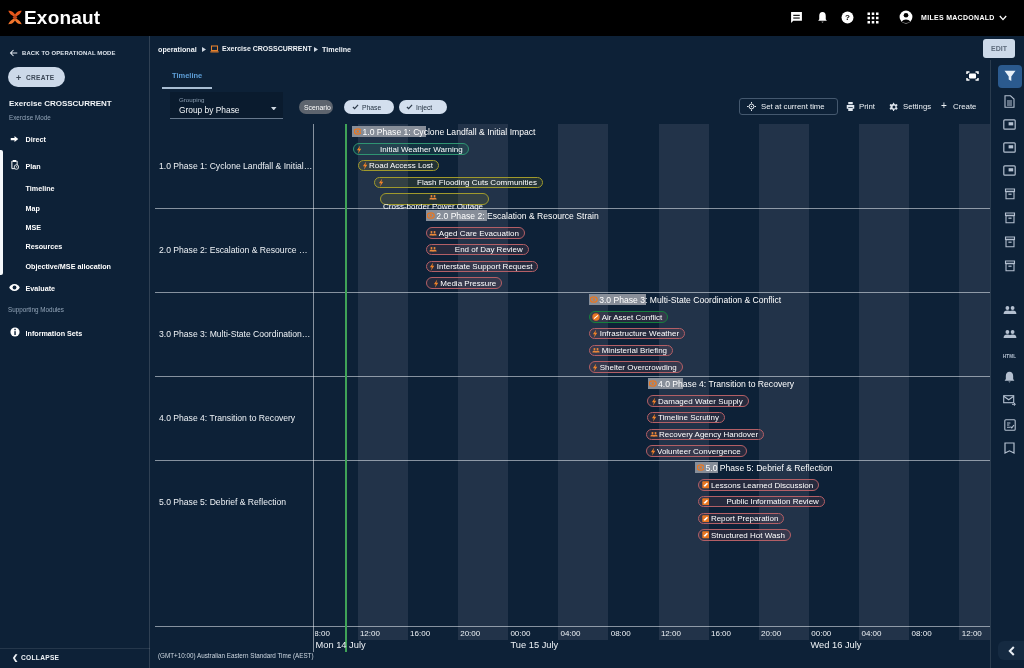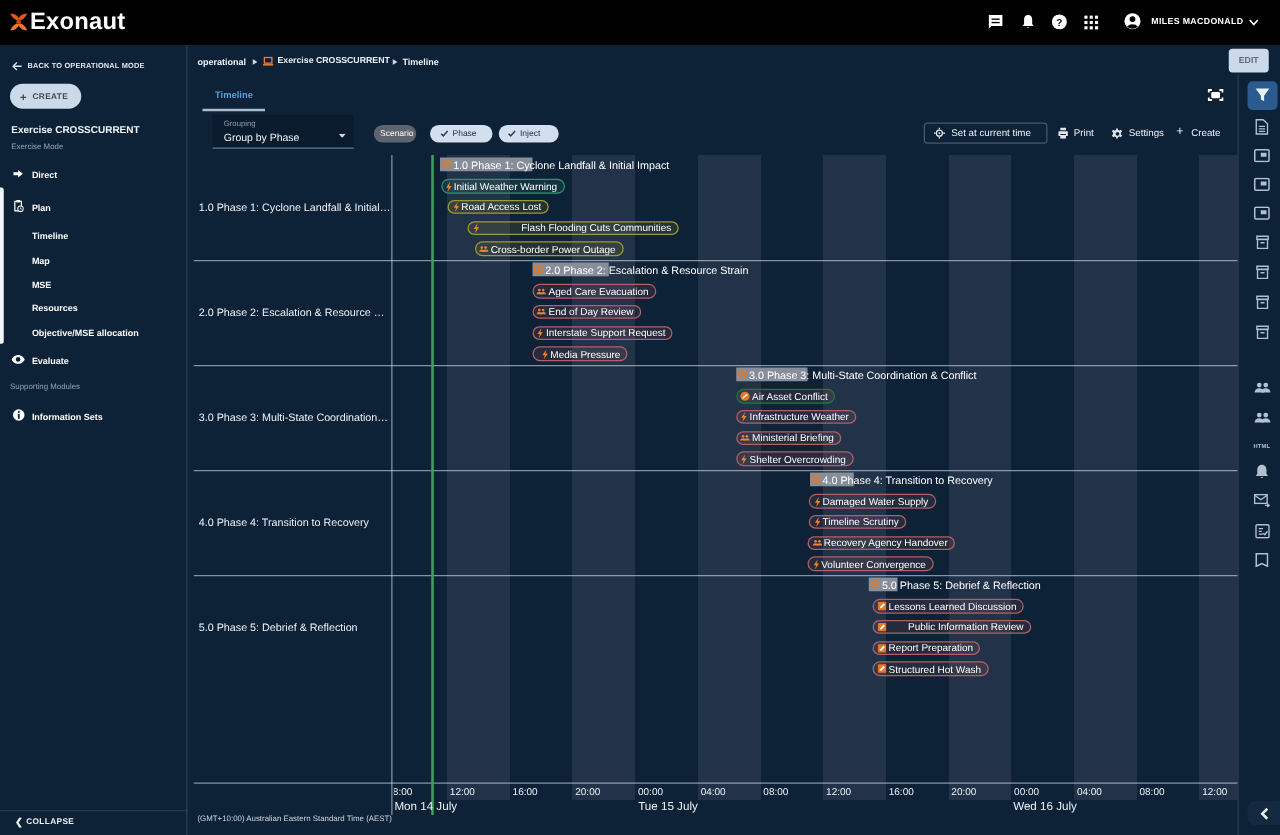--- a/index.html
+++ b/index.html
@@ -199,39 +199,39 @@
   <div class="abs nowrap" style="left:159px;top:497px;width:158px;overflow:hidden;text-overflow:ellipsis;font-size:8.6px;color:#eef2f6;">5.0 Phase 5: Debrief &amp; Reflection</div>
 
   <div class="abs" style="left:352.0px;top:126.0px;width:74.0px;height:11px;background:#878e99;"></div>
   <div class="abs" style="left:353.5px;top:126.0px;height:11px;display:flex;align-items:center;gap:1.5px;">
       <svg width="7.5" height="7" viewBox="0 0 10 9" style="flex:none">
         <ellipse cx="5" cy="4.5" rx="4.6" ry="3.6" fill="none" stroke="#e87722" stroke-width="1.7"></ellipse>
         <circle cx="5" cy="4.5" r="1.6" fill="#e87722"></circle>
       </svg>
       <span class="nowrap" style="font-size:8.6px;font-weight:500;color:#fff;">1.0 Phase 1: Cyclone Landfall &amp; Initial Impact</span>
     </div>
-  <div class="abs nowrap" style="left:352.5px;top:143.3px;height:11.5px;display:flex;align-items:center;gap:1px;padding:0 5px 0 2.5px;border:1px solid #2f9472;border-radius:6.5px;background:rgba(47,148,114,.16);">
+  <div class="abs nowrap" style="left:352.5px;top:143.3px;height:11.5px;display:flex;align-items:center;gap:18px;padding:0 5px 0 2.5px;border:1px solid #2f9472;border-radius:6.5px;background:rgba(47,148,114,.16);">
       <svg width="6" height="9" viewBox="0 0 8 12" style="flex:none">
         <path fill="#f08228" d="M5.6 0.5 L1.2 7 H3.8 L2.6 11.5 L7 5 H4.4 Z"></path>
       </svg>
       <span style="font-size:8px;font-weight:500;color:#fff;">Initial Weather Warning</span>
     </div>
   <div class="abs nowrap" style="left:358.0px;top:159.95000000000002px;height:11.5px;display:flex;align-items:center;gap:1.5px;padding:0 5px 0 2.5px;border:1px solid #a09a2c;border-radius:6.5px;background:rgba(160,154,44,.14);">
       <svg width="6" height="9" viewBox="0 0 8 12" style="flex:none">
         <path fill="#f08228" d="M5.6 0.5 L1.2 7 H3.8 L2.6 11.5 L7 5 H4.4 Z"></path>
       </svg>
       <span style="font-size:8px;font-weight:500;color:#fff;">Road Access Lost</span>
     </div>
   <div class="abs nowrap" style="left:374.0px;top:176.60000000000002px;height:11.5px;display:flex;align-items:center;gap:1.5px;padding:0 5px 0 2.5px;border:1px solid #a09a2c;border-radius:6.5px;background:rgba(160,154,44,.14);">
       <svg width="6" height="9" viewBox="0 0 8 12" style="flex:none">
         <path fill="#f08228" d="M5.6 0.5 L1.2 7 H3.8 L2.6 11.5 L7 5 H4.4 Z"></path>
       </svg>
       <span style="font-size:8px;font-weight:500;color:#fff;padding-left:32px;">Flash Flooding Cuts Communities</span>
     </div>
-  <div class="abs nowrap" style="left:379.5px;top:193.25px;height:11.5px;display:flex;align-items:center;gap:1.5px;padding:0 5px 0 2.5px;border:1px solid #a09a2c;border-radius:6.5px;background:rgba(160,154,44,.14);">
+  <div class="abs nowrap" style="left:379.5px;top:193.25px;height:11.5px;display:flex;align-items:center;gap:1.5px;padding:0 5px 0 2.5px;border:1px solid #a09a2c;border-radius:6.5px;background:rgba(160,154,44,.14);flex-direction:column;">
       <svg width="8" height="6.5" viewBox="0 0 13 9" style="flex:none">
         <g fill="#e8873a">
           <circle cx="4" cy="2.6" r="1.7"></circle>
           <circle cx="9" cy="2.6" r="1.7"></circle>
           <path d="M0.5 8 a3.5 3 0 0 1 7 0 z"></path>
           <path d="M5.5 8 a3.5 3 0 0 1 7 0 z"></path>
         </g>
       </svg>
       <span style="font-size:8px;font-weight:500;color:#fff;">Cross-border Power Outage</span>
     </div>
@@ -256,21 +256,21 @@
     </div>
   <div class="abs nowrap" style="left:425.8px;top:243.95000000000002px;height:11.5px;display:flex;align-items:center;gap:1.5px;padding:0 5px 0 2.5px;border:1px solid #b35f66;border-radius:6.5px;background:rgba(179,95,102,.15);">
       <svg width="8" height="6.5" viewBox="0 0 13 9" style="flex:none">
         <g fill="#e8873a">
           <circle cx="4" cy="2.6" r="1.7"></circle>
           <circle cx="9" cy="2.6" r="1.7"></circle>
           <path d="M0.5 8 a3.5 3 0 0 1 7 0 z"></path>
           <path d="M5.5 8 a3.5 3 0 0 1 7 0 z"></path>
         </g>
       </svg>
-      <span style="font-size:8px;font-weight:500;color:#fff;">End of Day Review</span>
+      <span style="font-size:8px;font-weight:500;color:#fff;margin-left:16px;">End of Day Review</span>
     </div>
   <div class="abs nowrap" style="left:425.8px;top:260.6px;height:11.5px;display:flex;align-items:center;gap:1.5px;padding:0 5px 0 2.5px;border:1px solid #b35f66;border-radius:6.5px;background:rgba(179,95,102,.15);">
       <svg width="6" height="9" viewBox="0 0 8 12" style="flex:none">
         <path fill="#f08228" d="M5.6 0.5 L1.2 7 H3.8 L2.6 11.5 L7 5 H4.4 Z"></path>
       </svg>
       <span style="font-size:8px;font-weight:500;color:#fff;">Interstate Support Request</span>
     </div>
   <div class="abs nowrap" style="left:425.8px;top:277.25px;height:11.5px;display:flex;align-items:center;gap:1.5px;padding:0 5px 0 6px;border:1px solid #b35f66;border-radius:6.5px;background:rgba(179,95,102,.15);">
       <svg width="6" height="9" viewBox="0 0 8 12" style="flex:none">
         <path fill="#f08228" d="M5.6 0.5 L1.2 7 H3.8 L2.6 11.5 L7 5 H4.4 Z"></path>

